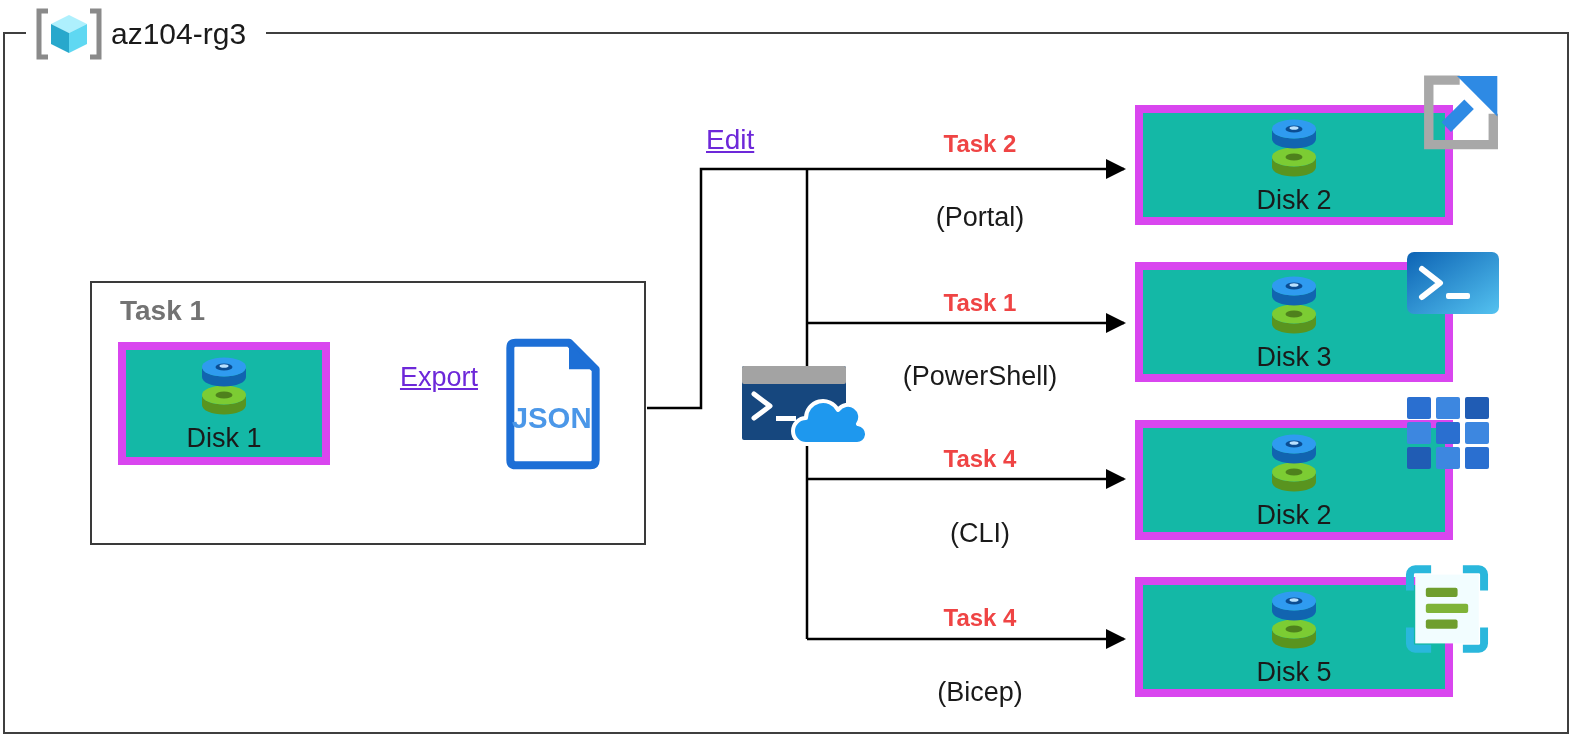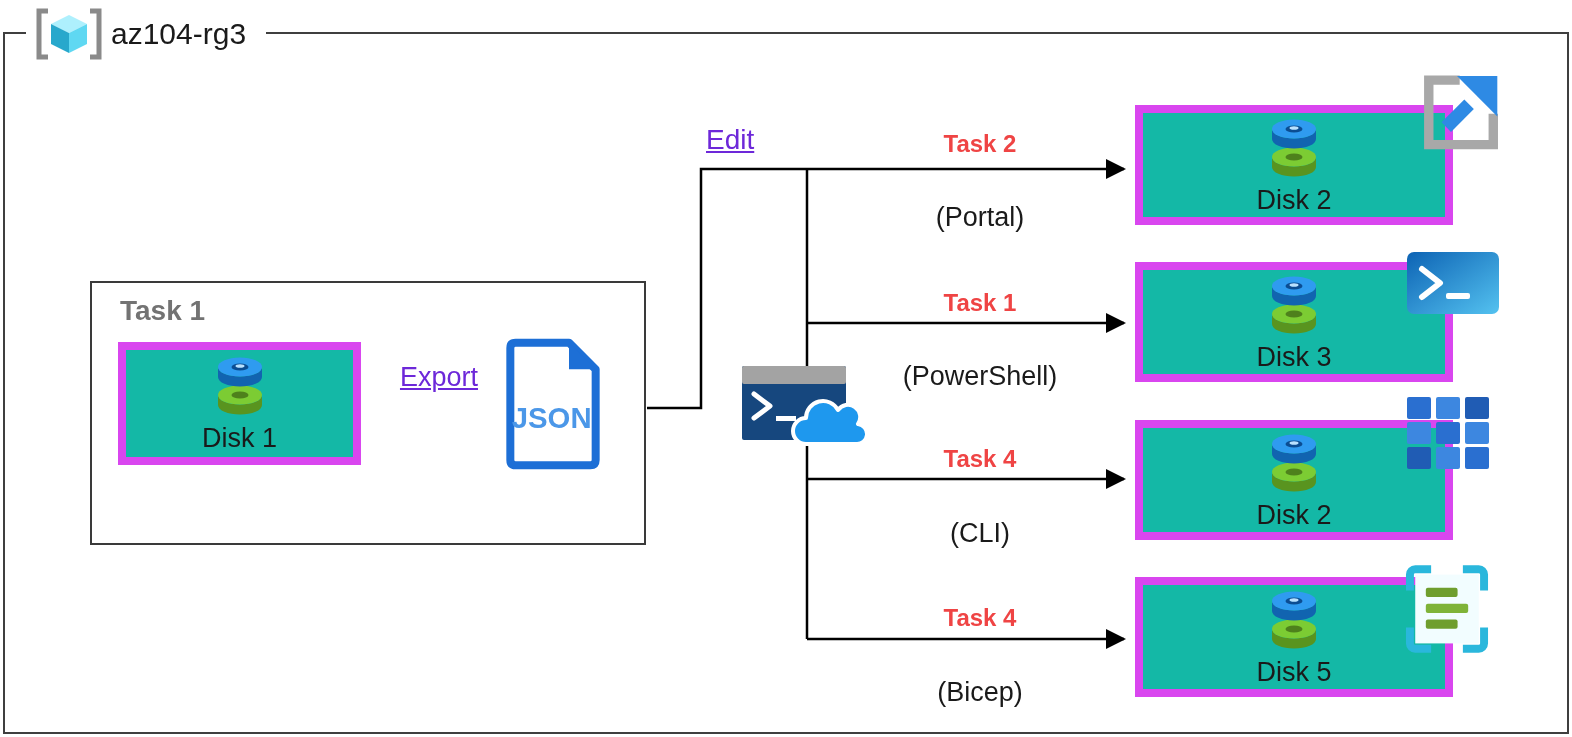--- a/index.html
+++ b/index.html
@@ -110,21 +110,21 @@
     <path d="M647 408 H701 V169 H1124" fill="none" stroke="#000" stroke-width="2.5" marker-end="url(#arr)"></path>
     <path d="M807 169 V639" fill="none" stroke="#000" stroke-width="2.5"></path>
     <path d="M807 323 H1124" fill="none" stroke="#000" stroke-width="2.5" marker-end="url(#arr)"></path>
     <path d="M807 479 H1124" fill="none" stroke="#000" stroke-width="2.5" marker-end="url(#arr)"></path>
     <path d="M807 639 H1124" fill="none" stroke="#000" stroke-width="2.5" marker-end="url(#arr)"></path>
   </svg>
 
   <div class="box" style="left:90px; top:281px; width:556px; height:264px;"></div>
   <div class="task-title" style="left:120px; top:295px;">Task 1</div>
 
-  <div class="gray-box" style="left:118px; top:342px; width:243px; height:123px;">
+  <div class="gray-box" style="left:118px; top:342px; width:212px; height:123px;">
     <svg width="56" height="68" viewBox="0 0 56 68">
       <path d="M6 42 a22 9.5 0 0 0 44 0 v10 a22 9.5 0 0 1 -44 0 z" fill="#59941f"></path>
       <ellipse cx="28" cy="42" rx="22" ry="9.5" fill="#7ccc33"></ellipse>
       <ellipse cx="28" cy="42" rx="8.5" ry="3.6" fill="#4e811c"></ellipse>
       <path d="M6 14 a22 9.5 0 0 0 44 0 v10 a22 9.5 0 0 1 -44 0 z" fill="#1164b0"></path>
       <ellipse cx="28" cy="14" rx="22" ry="9.5" fill="#2f9bf0"></ellipse>
       <ellipse cx="28" cy="14" rx="8.5" ry="3.6" fill="#0b4d92"></ellipse>
       <ellipse cx="28" cy="13" rx="4.5" ry="1.8" fill="#b9e2ff"></ellipse>
     </svg>
     <span class="disk-label">Disk 1</span>

